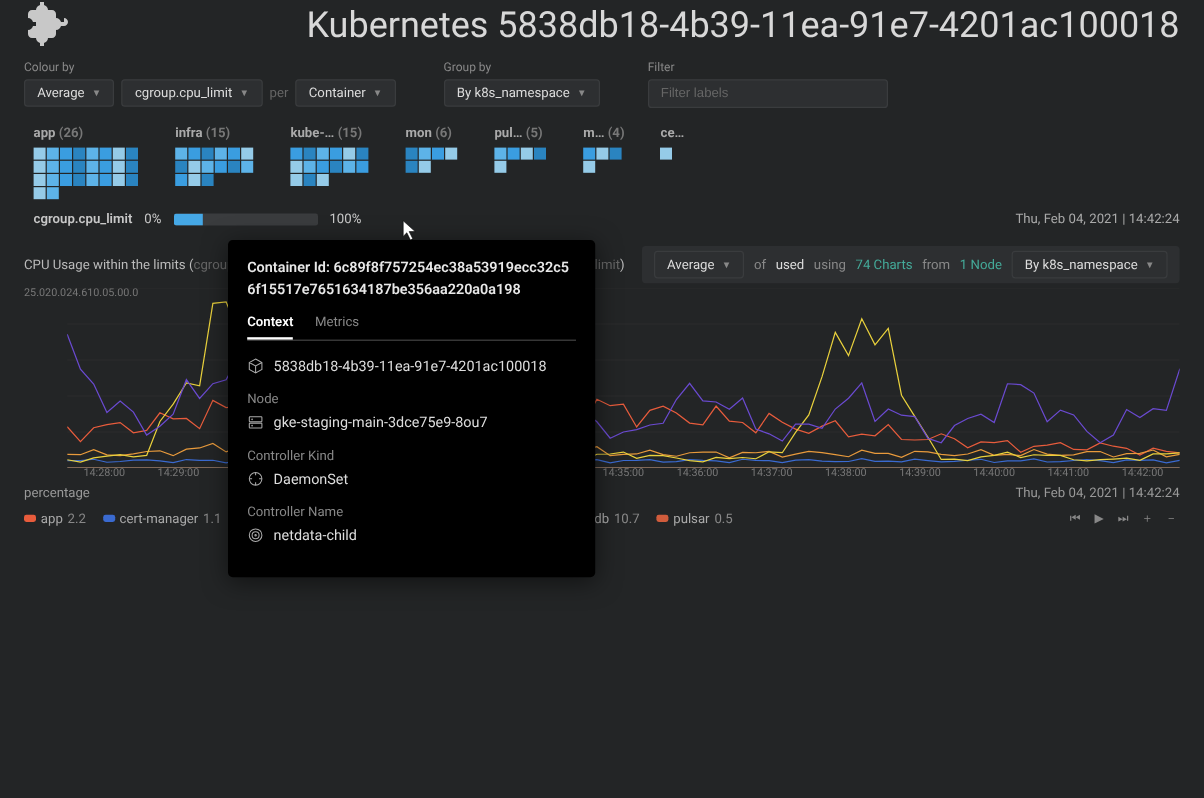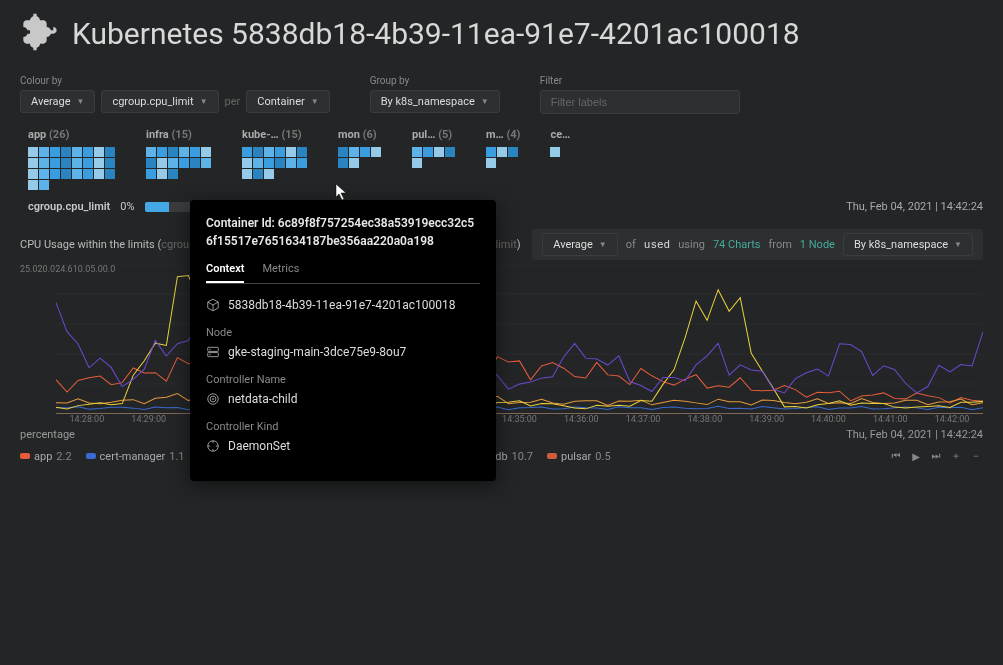--- a/index.html
+++ b/index.html
@@ -9,22 +9,23 @@
       font-family: -apple-system, BlinkMacSystemFont, "Segoe UI", Roboto, sans-serif;
       font-size: 12px;
       width: 1003px;
       height: 665px;
       overflow: hidden;
       position: relative;
     }
     .header {
       display: flex;
       align-items: center;
-      padding: 12px 20px;
+      padding: 0 20px;
       gap: 12px;
+      justify-content: space-between;
     }
     .puzzle-icon svg { width: 40px; height: 40px; fill: #c8c8c8; }
     .page-title {
       font-size: 30px;
       font-weight: 400;
       color: #d8d8d8;
     }
     .controls-row {
       display: flex;
       gap: 40px;
@@ -125,21 +126,21 @@
     .chart-name .dim { color: #666; }
     .chart-opts {
       display: flex;
       align-items: center;
       gap: 8px;
       background: #2d2f31;
       padding: 4px 10px;
       border-radius: 3px;
     }
     .chart-opts .lbl { color: #888; }
-    .chart-opts .val { color: #ddd; font-family: Liberation Mono, monospace; }
+    .chart-opts .val { color: #ddd; }
     .chart-opts .link { color: #4a9; }
     .chart-body {
       position: relative;
       height: 150px;
       display: flex;
     }
     .y-axis {
       display: flex;
       flex-direction: row;
       justify-content: space-between;
@@ -396,38 +397,38 @@
       <span class="pop-icon"><svg viewBox="0 0 24 24">
               <rect x="3" y="4" width="18" height="7" rx="1"></rect>
               <rect x="3" y="13" width="18" height="7" rx="1"></rect>
               <circle cx="7" cy="7.5" r="0.5"></circle>
               <circle cx="7" cy="16.5" r="0.5"></circle>
             </svg></span>
       <span>gke-staging-main-3dce75e9-8ou7</span>
     </div>
       </div>
       <div class="pop-field">
+    <div class="pop-label">Controller Kind</div>
+    <div class="pop-value">
+      <span class="pop-icon"><svg viewBox="0 0 24 24">
+              <circle cx="12" cy="12" r="9"></circle>
+              <path d="M12 3 L12 7 M12 17 L12 21 M3 12 L7 12 M17 12 L21 12"></path>
+            </svg></span>
+      <span>DaemonSet</span>
+    </div>
+      </div>
+      <div class="pop-field">
     <div class="pop-label">Controller Name</div>
     <div class="pop-value">
       <span class="pop-icon"><svg viewBox="0 0 24 24">
               <circle cx="12" cy="12" r="9"></circle>
               <circle cx="12" cy="12" r="5"></circle>
               <circle cx="12" cy="12" r="1"></circle>
             </svg></span>
       <span>netdata-child</span>
-    </div>
-      </div>
-      <div class="pop-field">
-    <div class="pop-label">Controller Kind</div>
-    <div class="pop-value">
-      <span class="pop-icon"><svg viewBox="0 0 24 24">
-              <circle cx="12" cy="12" r="9"></circle>
-              <path d="M12 3 L12 7 M12 17 L12 21 M3 12 L7 12 M17 12 L21 12"></path>
-            </svg></span>
-      <span>DaemonSet</span>
     </div>
       </div>
     </div>
 </div>
 
 <div class="chart-section">
   <div class="chart-header">
     <div class="chart-name">
       <span>CPU Usage within the limits (</span><span class="dim">cgroup_k8s_cntr_pulsar_pulsar_zookeeper_1_pulsar_zookeeper.cpu_limit</span><span>)</span>
     </div>

